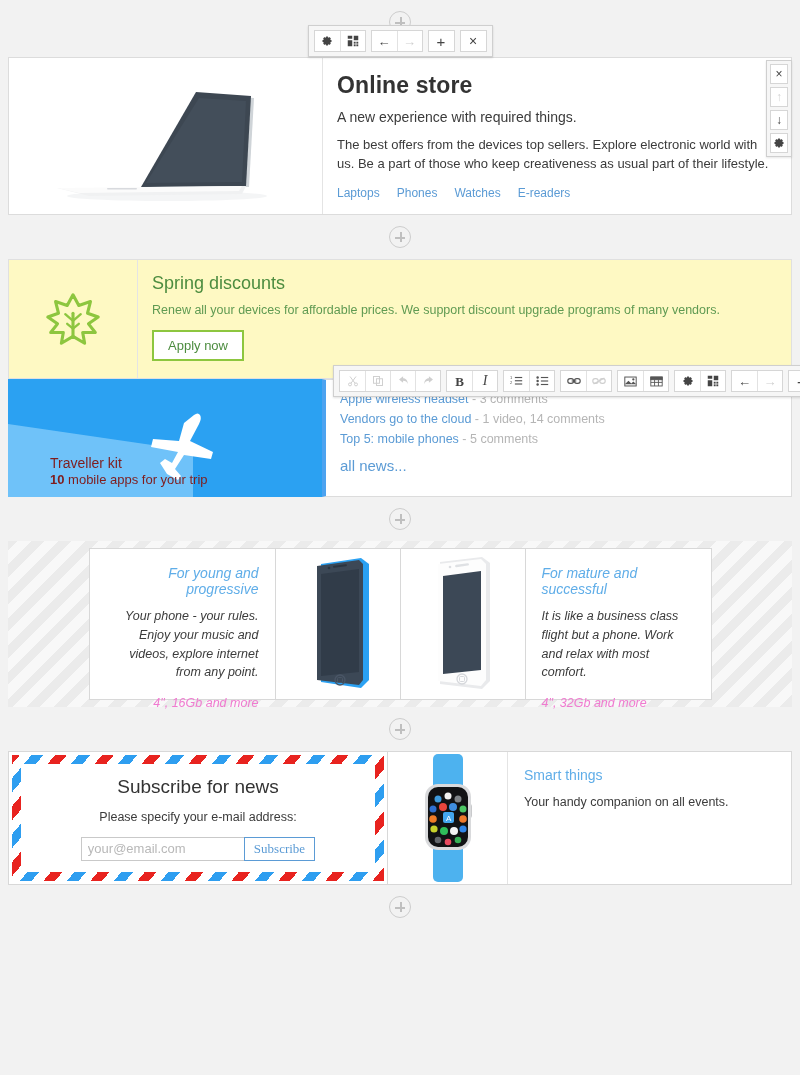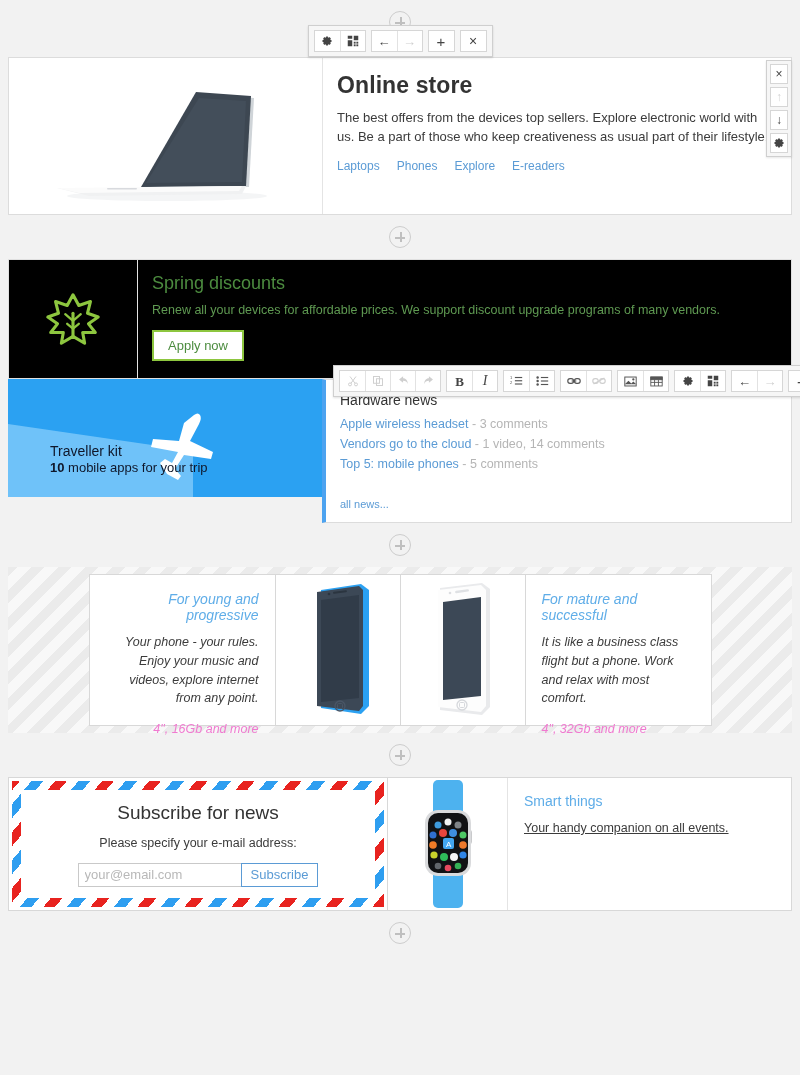--- a/index.html
+++ b/index.html
@@ -76,55 +76,55 @@
   }
   .vbtn {
     height:20px; background:#fff; border:1px solid #d6d6d6;
     display:flex; align-items:center; justify-content:center;
     font-size:12px; color:#444; cursor:pointer;
   }
   .vbtn.dim { color:#d2d2d2; cursor:default; }
 
   
   .spring {
-    margin:0 8px; background:#000000; border:1px solid #e0e0e0;
+    margin:0 8px; background:#fef9c3; border:1px solid #e0e0e0;
     display:flex; height:120px;
   }
   .spring-icon {
     width:129px; flex:0 0 129px; border-right:1px solid #e4e4e4;
     display:flex; align-items:center; justify-content:center;
   }
   .spring-body { flex:1; padding:13px 14px; }
   .spring-body h2 { margin:0 0 9px; font-size:18px; font-weight:400; color:#4c8c3f; }
   .spring-body p  { margin:0 0 13px; font-size:12.5px; color:#5f9a52; }
   .apply-btn {
     display:inline-block; padding:6px 14px; background:#fff;
     border:2px solid #8dc63f; color:#4c8c3f; font-size:13px; cursor:pointer;
   }
 
   
   .newsrow { margin:0 8px; display:flex; position:relative; }
   .traveller {
     width:314px; flex:0 0 314px; height:118px; position:relative;
     overflow:hidden; background:#2ba1f2;
   }
-  .tl-label { position:absolute; left:42px; bottom:22px; color:#0f172a; }
+  .tl-label { position:absolute; left:42px; bottom:10px; color:#7f1d1d; }
   .tl-label .t1 { font-size:14px; }
   .tl-label .t2 { font-size:13px; margin-top:1px; }
   .tl-label .t2 b { font-weight:bold; }
   .news {
     flex:1; background:#fff; border:1px solid #dcdcdc;
     border-left:4px solid #4da3f0; padding:12px 14px;
     position:relative;
   }
   .news h3 { margin:0 0 9px; font-size:14px; font-weight:400; color:#333; }
   .news-item { font-size:12.5px; margin-bottom:6px; }
   .news-item a { color:#5b9bd5; text-decoration:none; cursor:pointer; }
   .news-item span { color:#b5b5b5; }
-  .allnews { margin-top:27px; font-size:11px; }
+  .allnews { margin-top:11px; font-size:15px; }
   .allnews a { color:#5b9bd5; text-decoration:none; cursor:pointer; }
 
   .news-toolbar { position:absolute; left:325px; top:-14px; z-index:5; }
 
   
   .phones {
     margin:0 8px; height:166px; display:flex; align-items:center;
     background-color:#f2f2f2;
     background-image:repeating-linear-gradient(-45deg,
       #ebebeb 0 9px, #f8f8f8 9px 19px);
@@ -164,33 +164,33 @@
   .sub-form { display:flex; justify-content:center; }
   .sub-input {
     width:163px; height:24px; border:1px solid #c9c9c9; border-right:none;
     padding:0 6px; font-size:13px; font-family:"Liberation Sans", sans-serif;
     color:#333; outline:none; background:#fff;
   }
   .sub-input::placeholder { color:#b8b8b8; }
   .sub-btn {
     height:24px; padding:0 9px; background:#fff; border:1px solid #5b9bd5;
     color:#5b9bd5; font-size:13px; cursor:pointer;
-    font-family:Liberation Sans, sans-serif;
+    font-family:Liberation Serif, serif;
   }
   .watchcell {
     flex:1; background:#fff; border:1px solid #d8d8d8; border-left:none;
     display:flex;
   }
   .watch-img {
     width:120px; flex:0 0 120px; border-right:1px solid #e4e4e4;
     display:flex; align-items:center; justify-content:center;
   }
   .watch-body { flex:1; padding:15px 16px; }
   .watch-body h4 { margin:0 0 10px; font-size:14px; font-weight:400; color:#5fade8; }
-  .watch-body p { margin:0 0 11px; font-size:12.5px; color:#3b3b3b; line-height:1.45;text-decoration:underline; }
+  .watch-body p { margin:0 0 11px; font-size:12.5px; color:#3b3b3b; line-height:1.45; }
 </style>
 </head>
 <body>
 
 <div class="plus-sep">
   <div class="plus-btn"></div>
 </div>
 
 <div style="display:flex;justify-content:center;margin-top:-19px;position:relative;z-index:6;">
   <div class="toolbar">
@@ -234,25 +234,26 @@
         <path d="M96 106 L150 12 L205 16 L200 105 Z" fill="#cfd4d8"></path>
         <path d="M92 105 L147 10 L202 14 L197 104 Z" fill="#3d4752"></path>
         <path d="M97 101 L150 16 L197 19 L193 100 Z" fill="#434e5a"></path>
         <path d="M8 106 L92 106 L197 104 L193 112 L40 114 Z" fill="#f0f1f2"></path>
         <path d="M8 106 L193 104 L190 109 L30 111 Z" fill="#fbfbfb"></path>
         <rect x="58" y="106" width="30" height="1.6" rx="0.8" fill="#d8dade"></rect>
       </svg>
     </div>
     <div class="hero-body">
       <h1>Online store</h1>
+      <p class="hero-sub">A new experience with required things.</p>
       <p class="hero-text">The best offers from the devices top sellers. Explore electronic world with us. Be a part of those who keep creativeness as usual part of their lifestyle.</p>
       <div class="hero-links">
         <a>Laptops</a>
         <a>Phones</a>
-        <a>Explore</a>
+        <a>Watches</a>
         <a>E-readers</a>
       </div>
     </div>
   </div>
 
   <div class="vpanel">
     <div class="vbtn">×</div>
     <div class="vbtn dim">↑</div>
     <div class="vbtn">↓</div>
     <div class="vbtn">
@@ -292,21 +293,20 @@
         <path d="M176 44 L186 36 Q190 33 192 36 Q194 39 191 45 L182 62 L205 73 L203 80 L176 76 L167 90 L173 97 L170 101 L159 95 L152 84 L157 80 L164 84 L170 73 L143 68 L145 60 L171 62 Z"></path>
       </g>
     </svg>
     <div class="tl-label">
       <div class="t1">Traveller kit</div>
       <div class="t2"><b>10</b><span> mobile apps for your trip</span></div>
     </div>
   </div>
 
   <div class="news">
-    <h3>Hardware news</h3>
     <div class="news-item">
       <a>Apple wireless headset</a><span> - 3 comments</span>
     </div>
     <div class="news-item">
       <a>Vendors go to the cloud</a><span> - 1 video, 14 comments</span>
     </div>
     <div class="news-item">
       <a>Top 5: mobile phones</a><span> - 5 comments</span>
     </div>
     <div class="allnews">

